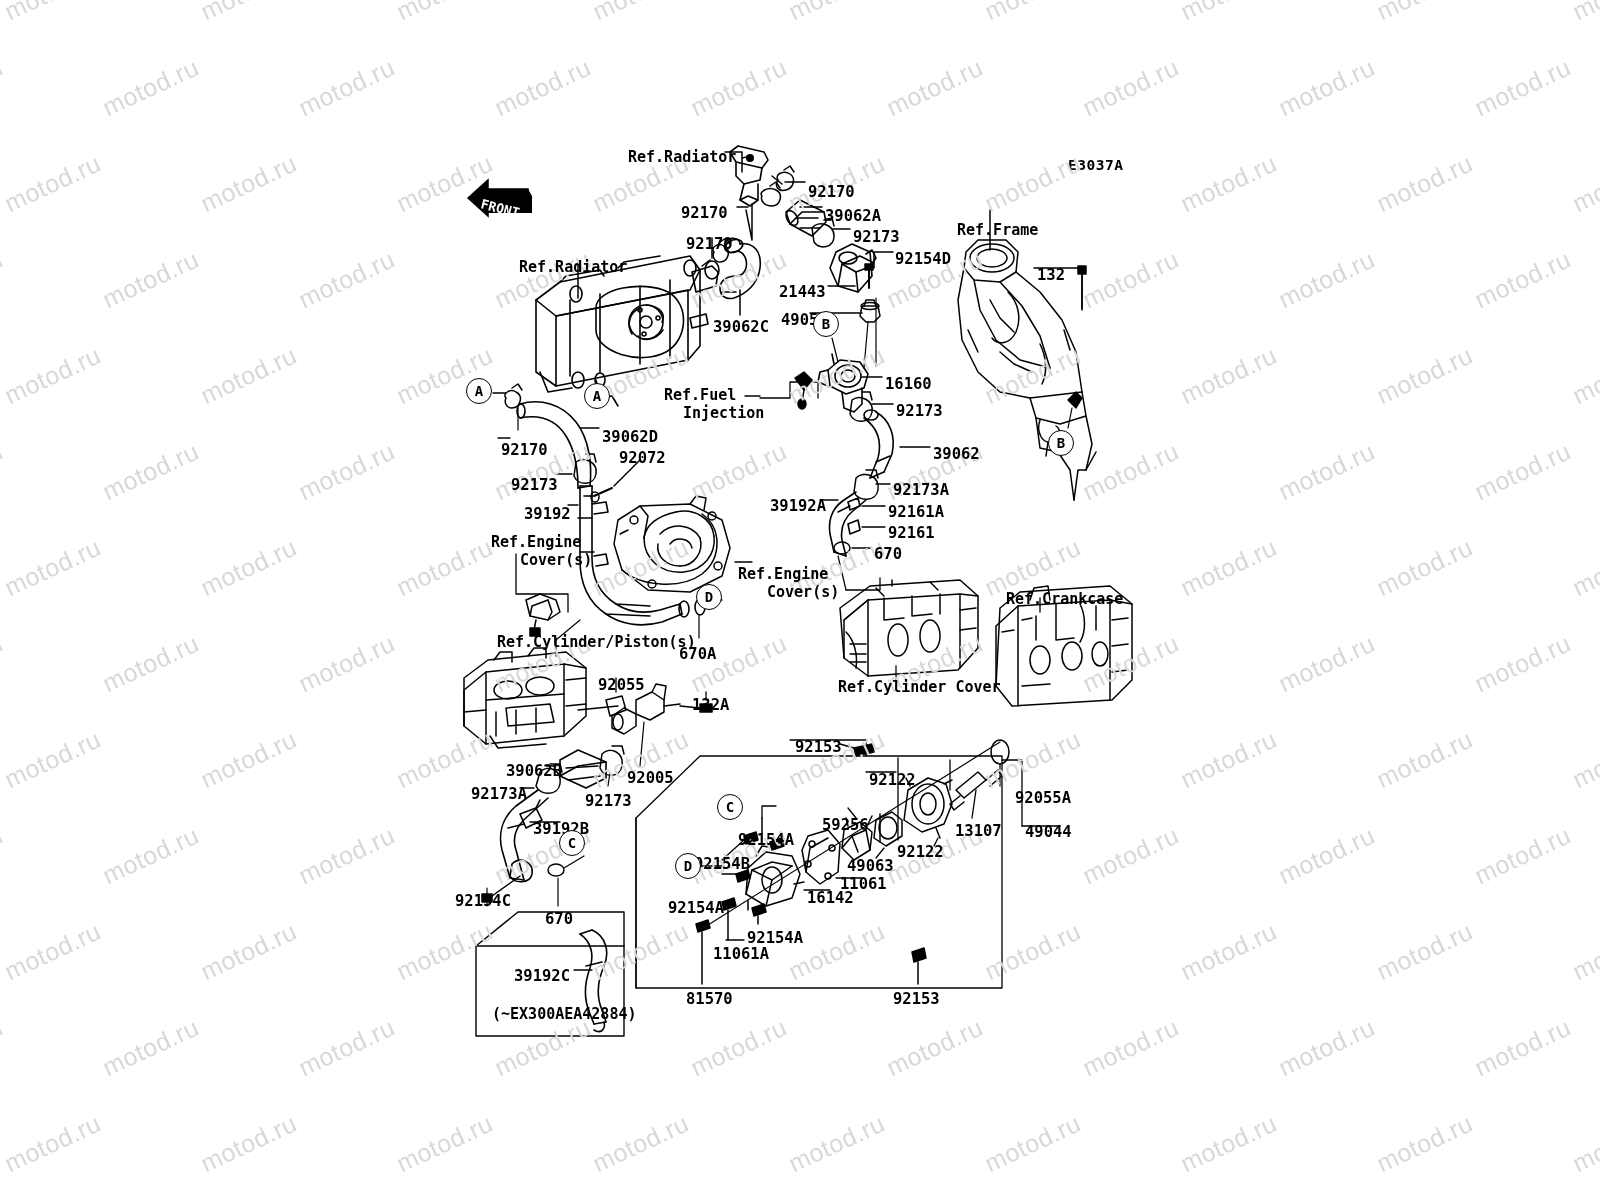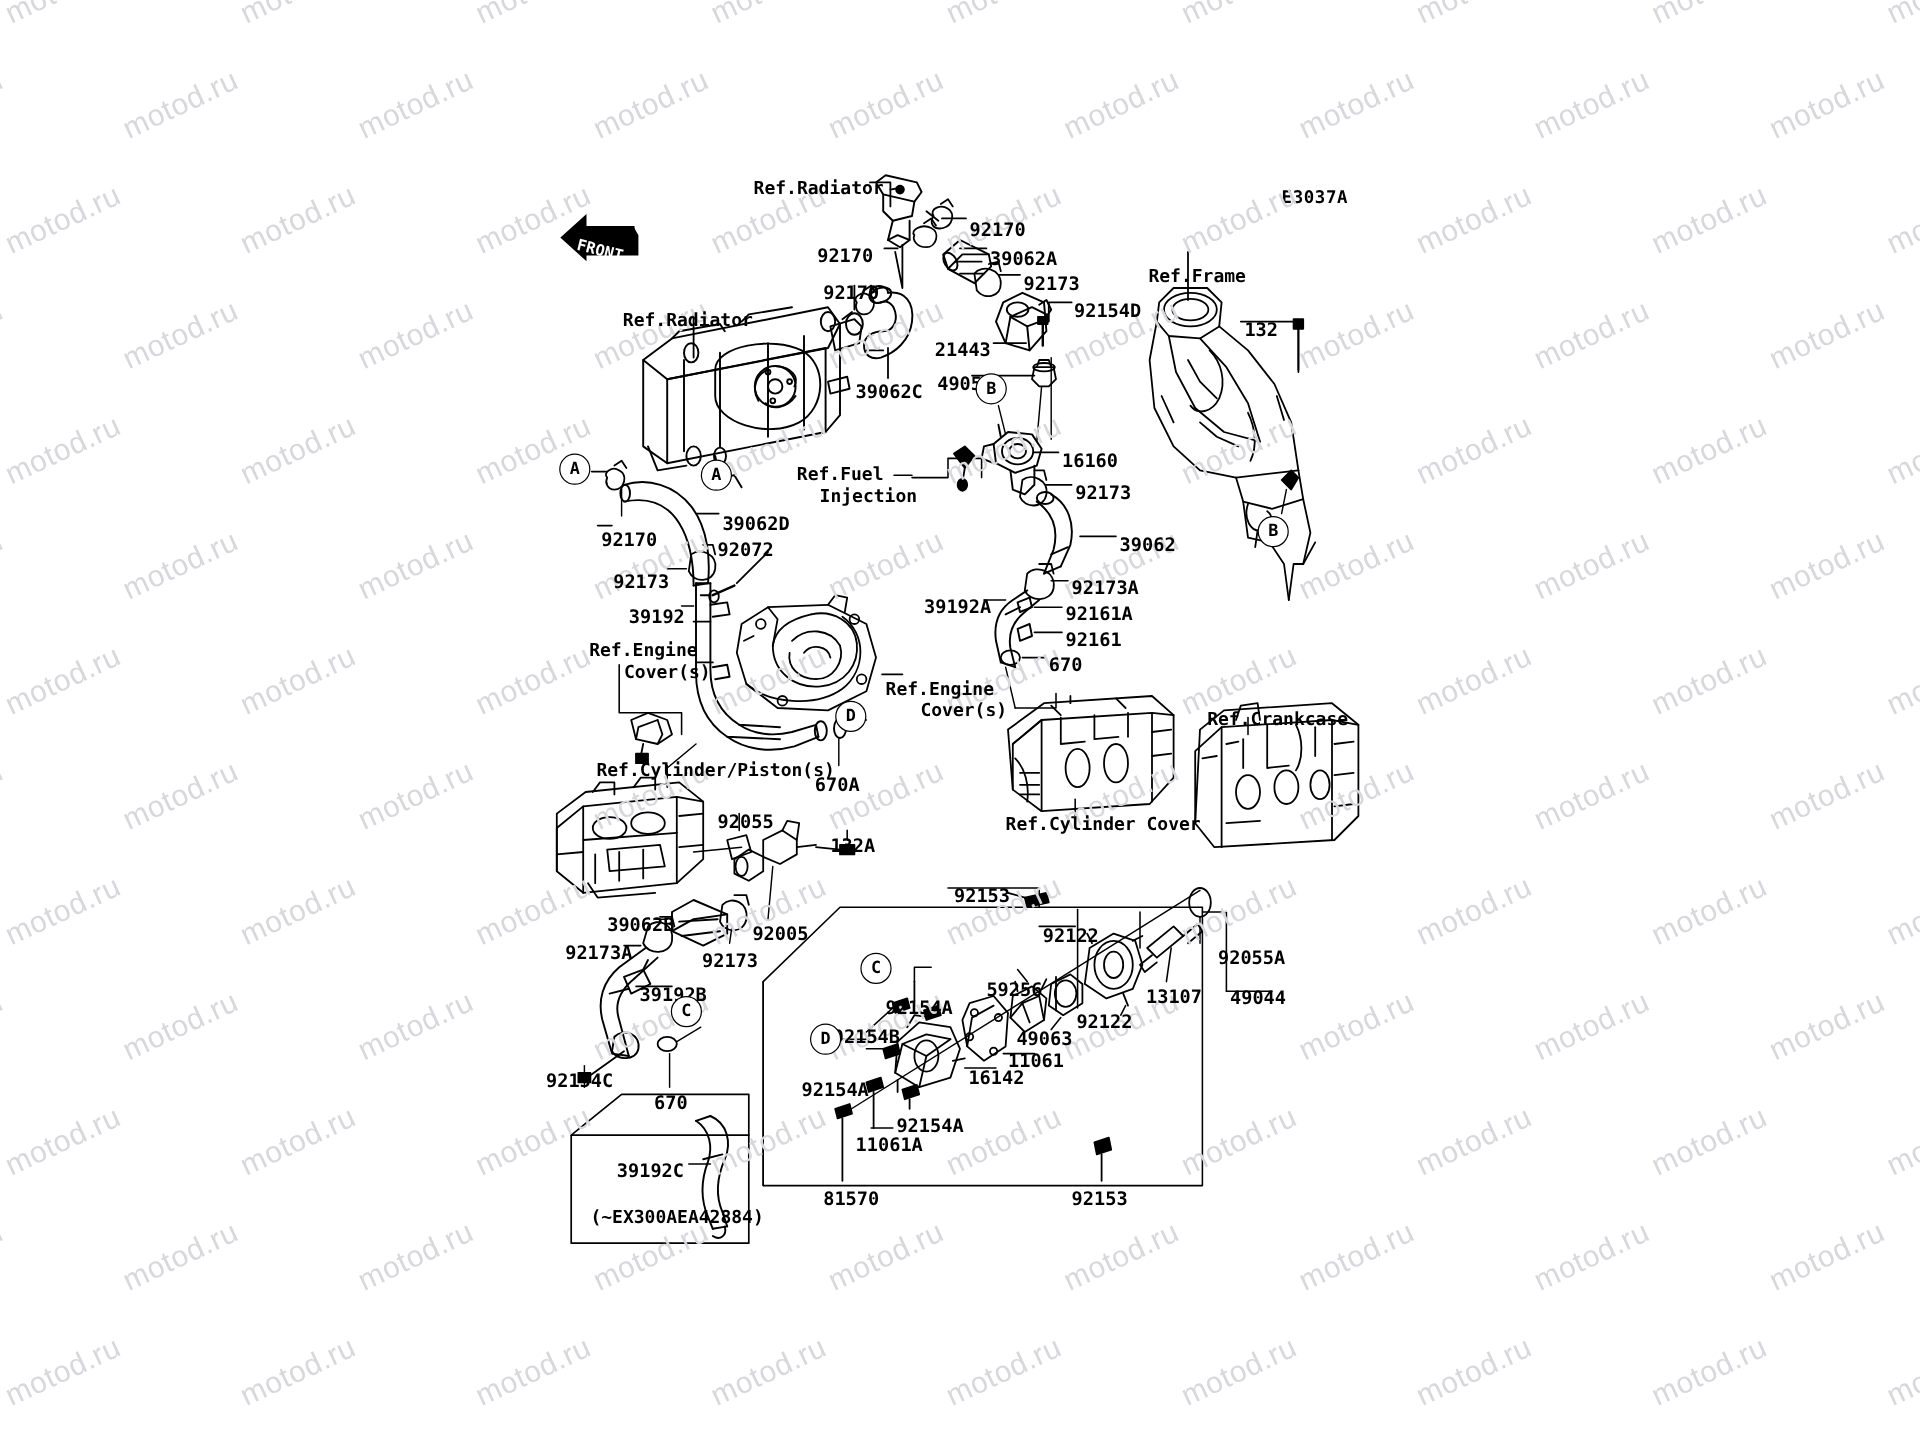--- a/index.html
+++ b/index.html
@@ -663,21 +663,21 @@
       <div class="lbl " style="left: 853px; top: 228px;">92173</div>
       <div class="lbl " style="left: 895px; top: 250px;">92154D</div>
       <div class="lbl " style="left: 1037px; top: 266px;">132</div>
       <div class="lbl " style="left: 779px; top: 283px;">21443</div>
       <div class="lbl " style="left: 713px; top: 318px;">39062C</div>
       <div class="lbl " style="left: 781px; top: 311px;">49054</div>
       <div class="lbl " style="left: 885px; top: 375px;">16160</div>
       <div class="lbl " style="left: 896px; top: 402px;">92173</div>
       <div class="lbl " style="left: 501px; top: 441px;">92170</div>
       <div class="lbl " style="left: 602px; top: 428px;">39062D</div>
-      <div class="lbl " style="left: 598px; top: 449px;">92072</div>
+      <div class="lbl " style="left: 619px; top: 449px;">92072</div>
       <div class="lbl " style="left: 511px; top: 476px;">92173</div>
       <div class="lbl " style="left: 524px; top: 505px;">39192</div>
       <div class="lbl " style="left: 933px; top: 445px;">39062</div>
       <div class="lbl " style="left: 893px; top: 481px;">92173A</div>
       <div class="lbl " style="left: 770px; top: 497px;">39192A</div>
       <div class="lbl " style="left: 888px; top: 503px;">92161A</div>
       <div class="lbl " style="left: 888px; top: 524px;">92161</div>
       <div class="lbl " style="left: 874px; top: 545px;">670</div>
       <div class="lbl " style="left: 679px; top: 645px;">670A</div>
       <div class="lbl " style="left: 598px; top: 676px;">92055</div>

